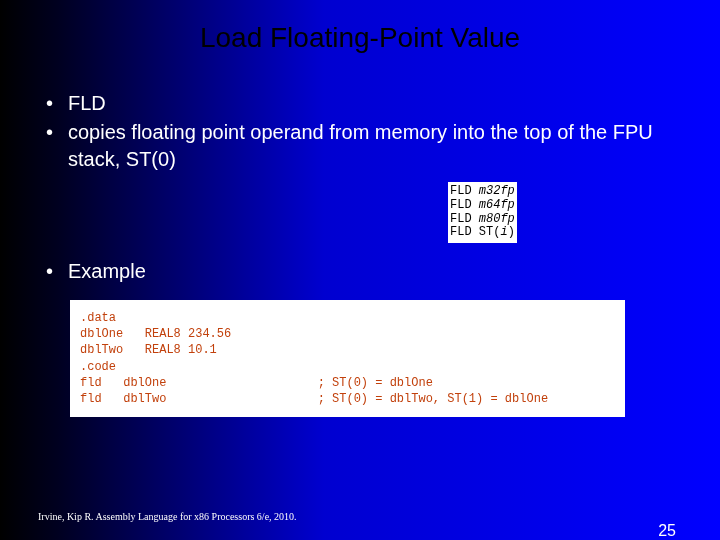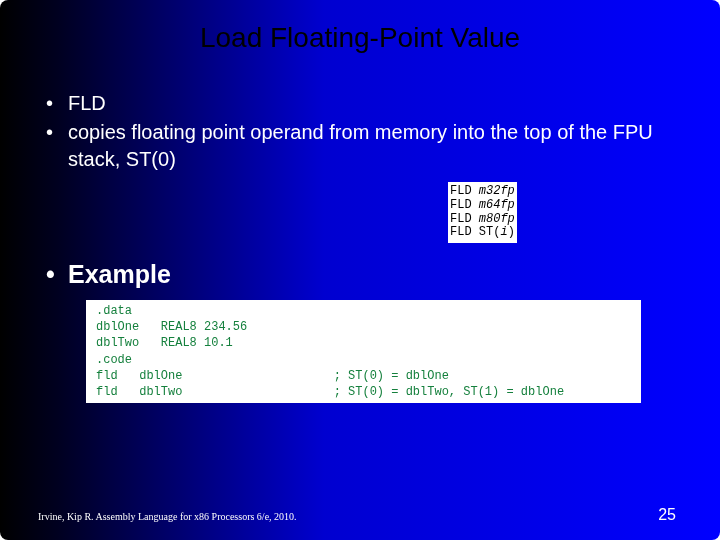--- a/index.html
+++ b/index.html
@@ -9,21 +9,20 @@
     height: 540px;
     overflow: hidden;
     font-family: Arial, Helvetica, sans-serif;
   }
   .slide {
     position: relative;
     width: 720px;
     height: 540px;
     background: linear-gradient(to right, #000000 0%, #000020 8%, #0000d0 45%, #0000ff 100%);
     color: #ffffff;
-    border-radius: 8px;
   }
   .title {
     position: absolute;
     top: 22px;
     left: 0;
     width: 100%;
     text-align: center;
     color: #000000;
     font-size: 28px;
     font-weight: normal;
@@ -63,54 +62,53 @@
     line-height: 1.15;
     padding: 3px 2px;
     white-space: pre;
   }
   .op-box .it { font-style: italic; }
   .example-row {
     position: absolute;
     top: 260px;
     left: 38px;
     width: 640px;
-    font-size: 25px;
-    font-weight: bold;
+    font-size: 20px;
   }
   .example-row .dot {
     display: inline-block;
     width: 30px;
     padding-left: 8px;
     box-sizing: border-box;
   }
   .code-box {
     position: absolute;
     top: 300px;
-    left: 86px;
+    left: 70px;
     background: #ffffff;
-    color: #15803d;
+    color: #c2410c;
     font-family: "Courier New", monospace;
     font-size: 12px;
     line-height: 1.35;
-    padding: 3px 10px;
+    padding: 10px 10px;
     white-space: pre;
     width: 555px;
     box-sizing: border-box;
   }
   .footer-left {
     position: absolute;
     bottom: 18px;
     left: 38px;
     font-size: 10px;
     color: #ffffff;
     font-family: Liberation Serif, serif;
   }
   .footer-right {
     position: absolute;
-    bottom: 16px;
+    bottom: 0;
     right: 44px;
     font-size: 16px;
     color: #ffffff;
   }
 </style>
 </head>
 <body>
 
 <div class="slide">
 

